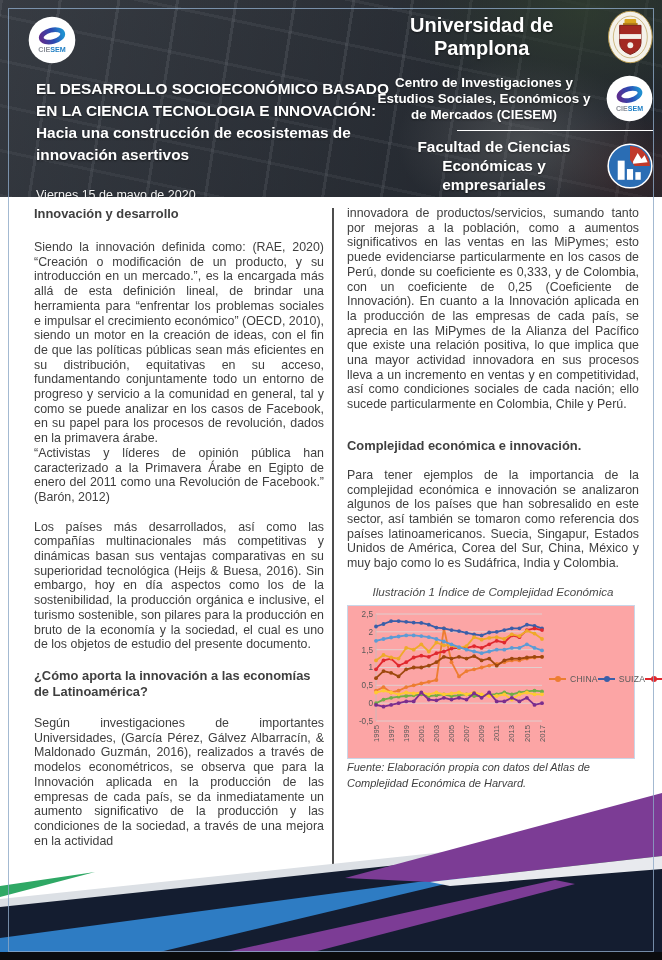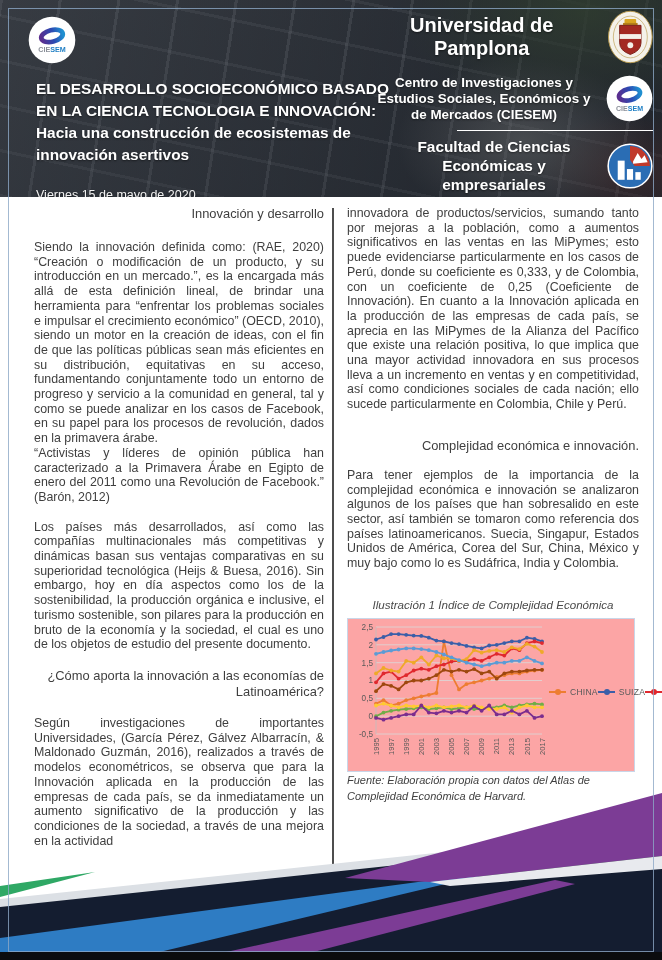--- a/index.html
+++ b/index.html
@@ -29,26 +29,26 @@
   .center-name{font-size:13.4px;font-weight:bold;line-height:16px;width:228px;text-shadow:0 1px 2px rgba(0,0,0,.5);margin-top:2px;}
   .header-divider{border:none;border-top:1.5px solid #ffffff;width:196px;margin:7px 0 6px auto;}
   .faculty-name{font-size:15.4px;font-weight:bold;line-height:19px;width:210px;text-shadow:0 1px 2px rgba(0,0,0,.5);}
 
   
   .col{position:absolute;top:206px;width:290px;font-size:12.4px;line-height:14.7px;text-align:justify;z-index:2;}
   .col-left{left:34px;}
   .col-right{left:347px;width:292px;}
   .col p{margin:0;}
   .col .gap{margin-top:15px;}
-  .sec-heading{font-size:12.9px;font-weight:normal;text-align:right;margin:0 0 18px 0;line-height:16px;}
+  .sec-heading{font-size:12.9px;font-weight:bold;text-align:left;margin:0 0 18px 0;line-height:16px;}
   .sec-heading.mid{margin:16px 0;}
   .col-divider{position:absolute;left:332px;top:208px;width:2px;height:664px;background:#4d4d4d;z-index:1;}
 
   
-  .chart-caption{margin-top:27px;text-align:center;font-style:italic;font-size:11.6px;color:#4a4a4a;}
+  .chart-caption{margin-top:14px;text-align:center;font-style:italic;font-size:11.6px;color:#4a4a4a;}
   .chart-box{margin-top:6px;width:288px;height:154px;border:1px solid #c9d6e8;background:#fca5a5;
     display:flex;align-items:stretch;box-sizing:border-box;padding:1px;}
   .chart-plot{flex:0 0 198px;}
   .chart-legend{flex:1;display:flex;flex-direction:row;justify-content:space-evenly;padding:4px 2px 10px 2px;}
   .legend-item{display:flex;align-items:center;gap:4px;}
   .lg-marker{position:relative;width:17px;height:7px;flex:0 0 17px;}
   .lg-line{position:absolute;left:0;top:2.5px;width:17px;height:2px;}
   .lg-dot{position:absolute;left:6px;top:0.5px;width:6px;height:6px;border-radius:50%;}
   .lg-label{font-size:8.6px;color:#595959;letter-spacing:.2px;white-space:nowrap;}
   .source-note{margin-top:10px;font-style:italic;font-size:11px;line-height:16px;color:#3f3f3f;width:262px;text-align:left;}

